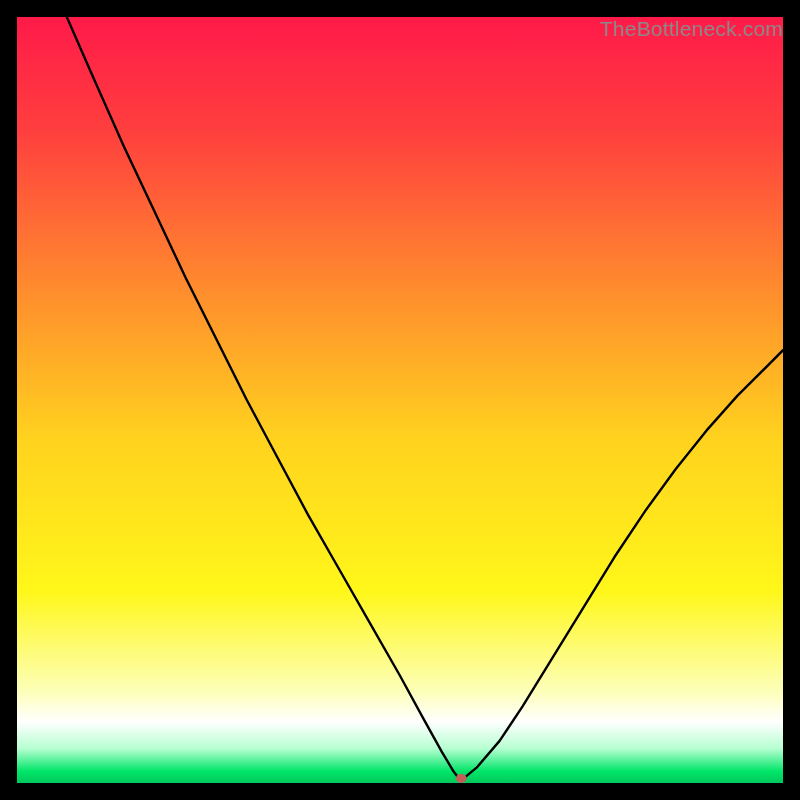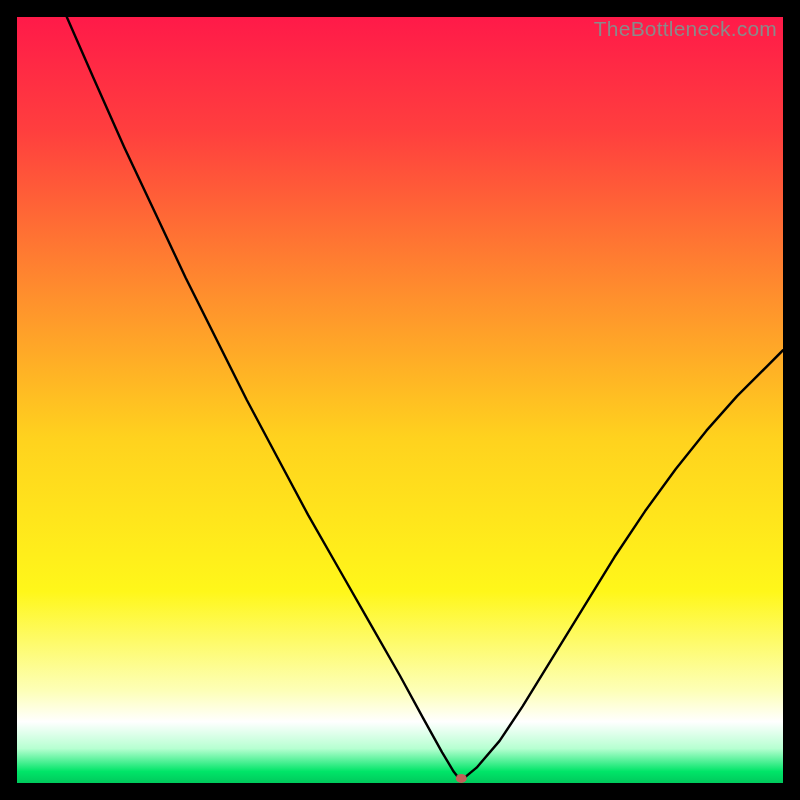--- a/index.html
+++ b/index.html
@@ -22,21 +22,21 @@
   .plot {
     position: absolute;
     left: 0;
     top: 0;
     width: 766px;
     height: 766px;
   }
   .watermark {
     position: absolute;
     top: 0;
-    right: 6px;
+    right: 0;
     color: #8a8a8a;
     font-size: 21px;
     font-weight: 500;
     letter-spacing: 0.2px;
   }
 </style>
 </head>
 <body>
 
 <div class="frame">

